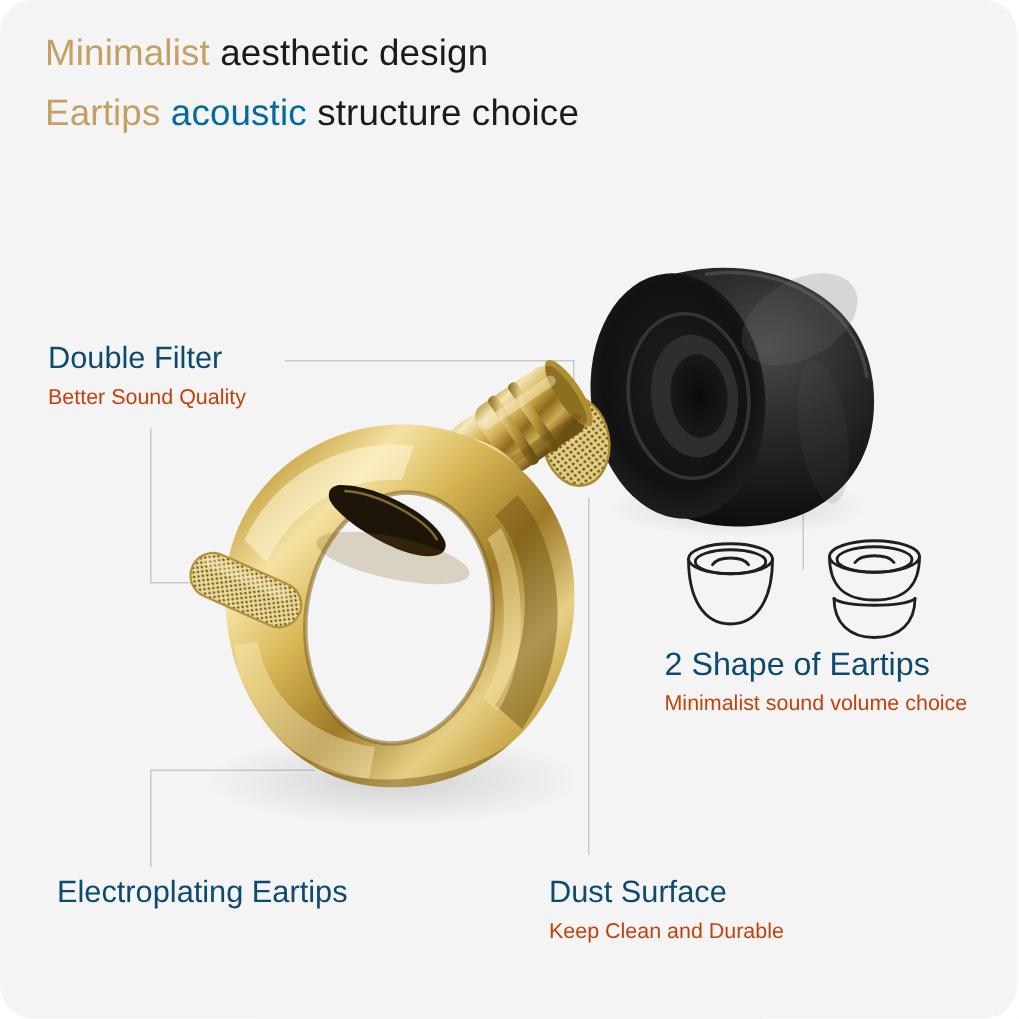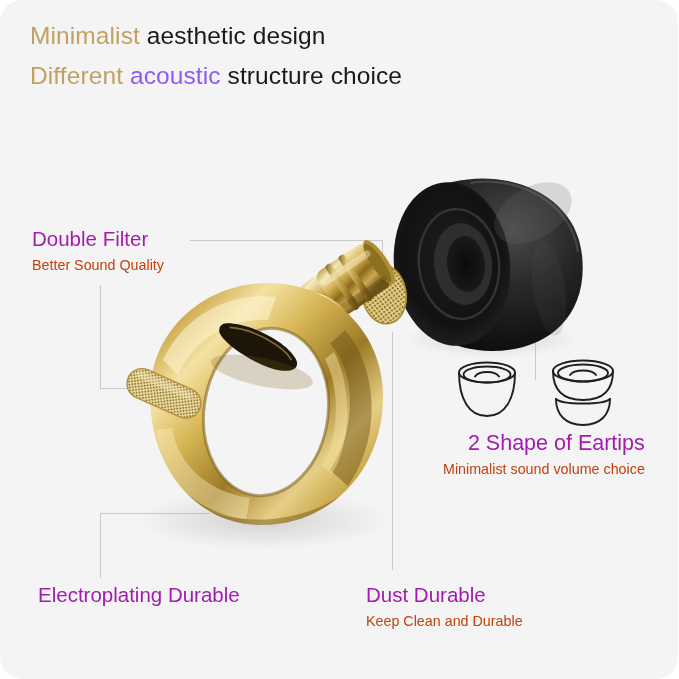--- a/index.html
+++ b/index.html
@@ -31,40 +31,40 @@
     width: 600px;
   }
   .headline {
     font-size: 24.5px;
     line-height: 40px;
     color: #1a1a1a;
     letter-spacing: .1px;
     white-space: nowrap;
   }
   .hl-gold { color: #c3a063; }
-  .hl-bold { color: #8b5cf6; }
+  .hl-bold { color: #0369a1; }
 
   
   .callout { position: absolute; }
   .callout .c-title {
     font-size: 20.5px;
-    color: #a21caf;
+    color: #0c4a6e;
     line-height: 26px;
     white-space: nowrap;
   }
   .callout .c-sub {
     font-size: 14.3px;
     color: #c2410c;
     line-height: 22px;
     margin-top: 2px;
     white-space: nowrap;
   }
 
   #co-double-filter { left: 32px; top: 226px; }
-  #co-eartips      { left: 443px; top: 430px; text-align: right; }
+  #co-eartips      { left: 443px; top: 430px; text-align: left; }
   #co-eartips .c-title { font-size: 21.5px; }
   #co-electroplating { left: 38px; top: 582px; }
   #co-dust-screen   { left: 366px; top: 582px; }
 
   
   .ln { position: absolute; background: #c9c9c9; }
   .ln-h { height: 1px; }
   .ln-v { width: 1px; }
 
   #ln-df-h  { left: 190px; top: 240px;  width: 193px; }
@@ -89,21 +89,21 @@
 </head>
 <body>
 
 <div id="card">
 
   <div id="headlines">
     <div class="headline">
       <span class="hl-gold">Minimalist</span><span> aesthetic design</span>
     </div>
     <div class="headline">
-      <span class="hl-gold">Different</span><span class="hl-bold"> acoustic</span><span> structure choice</span>
+      <span class="hl-gold">Eartips</span><span class="hl-bold"> acoustic</span><span> structure choice</span>
     </div>
   </div>
 
   <div class="ln ln-h" id="ln-df-h"></div>
   <div class="ln ln-v" id="ln-df-v"></div>
   <div class="ln ln-v" id="ln-bf-v"></div>
   <div class="ln ln-h" id="ln-bf-h"></div>
   <div class="ln ln-h" id="ln-ep-h"></div>
   <div class="ln ln-v" id="ln-ep-v"></div>
   <div class="ln ln-v" id="ln-ds-v"></div>
@@ -316,21 +316,21 @@
     <div class="c-title">Double Filter</div>
     <div class="c-sub">Better Sound Quality</div>
   </div>
 
   <div class="callout" id="co-eartips">
     <div class="c-title">2 Shape of Eartips</div>
     <div class="c-sub">Minimalist sound volume choice</div>
   </div>
 
   <div class="callout" id="co-electroplating">
-    <div class="c-title">Electroplating Durable</div>
+    <div class="c-title">Electroplating Eartips</div>
   </div>
 
   <div class="callout" id="co-dust-screen">
-    <div class="c-title">Dust Durable</div>
+    <div class="c-title">Dust Surface</div>
     <div class="c-sub">Keep Clean and Durable</div>
   </div>
 
 </div>
 
 </body></html>

